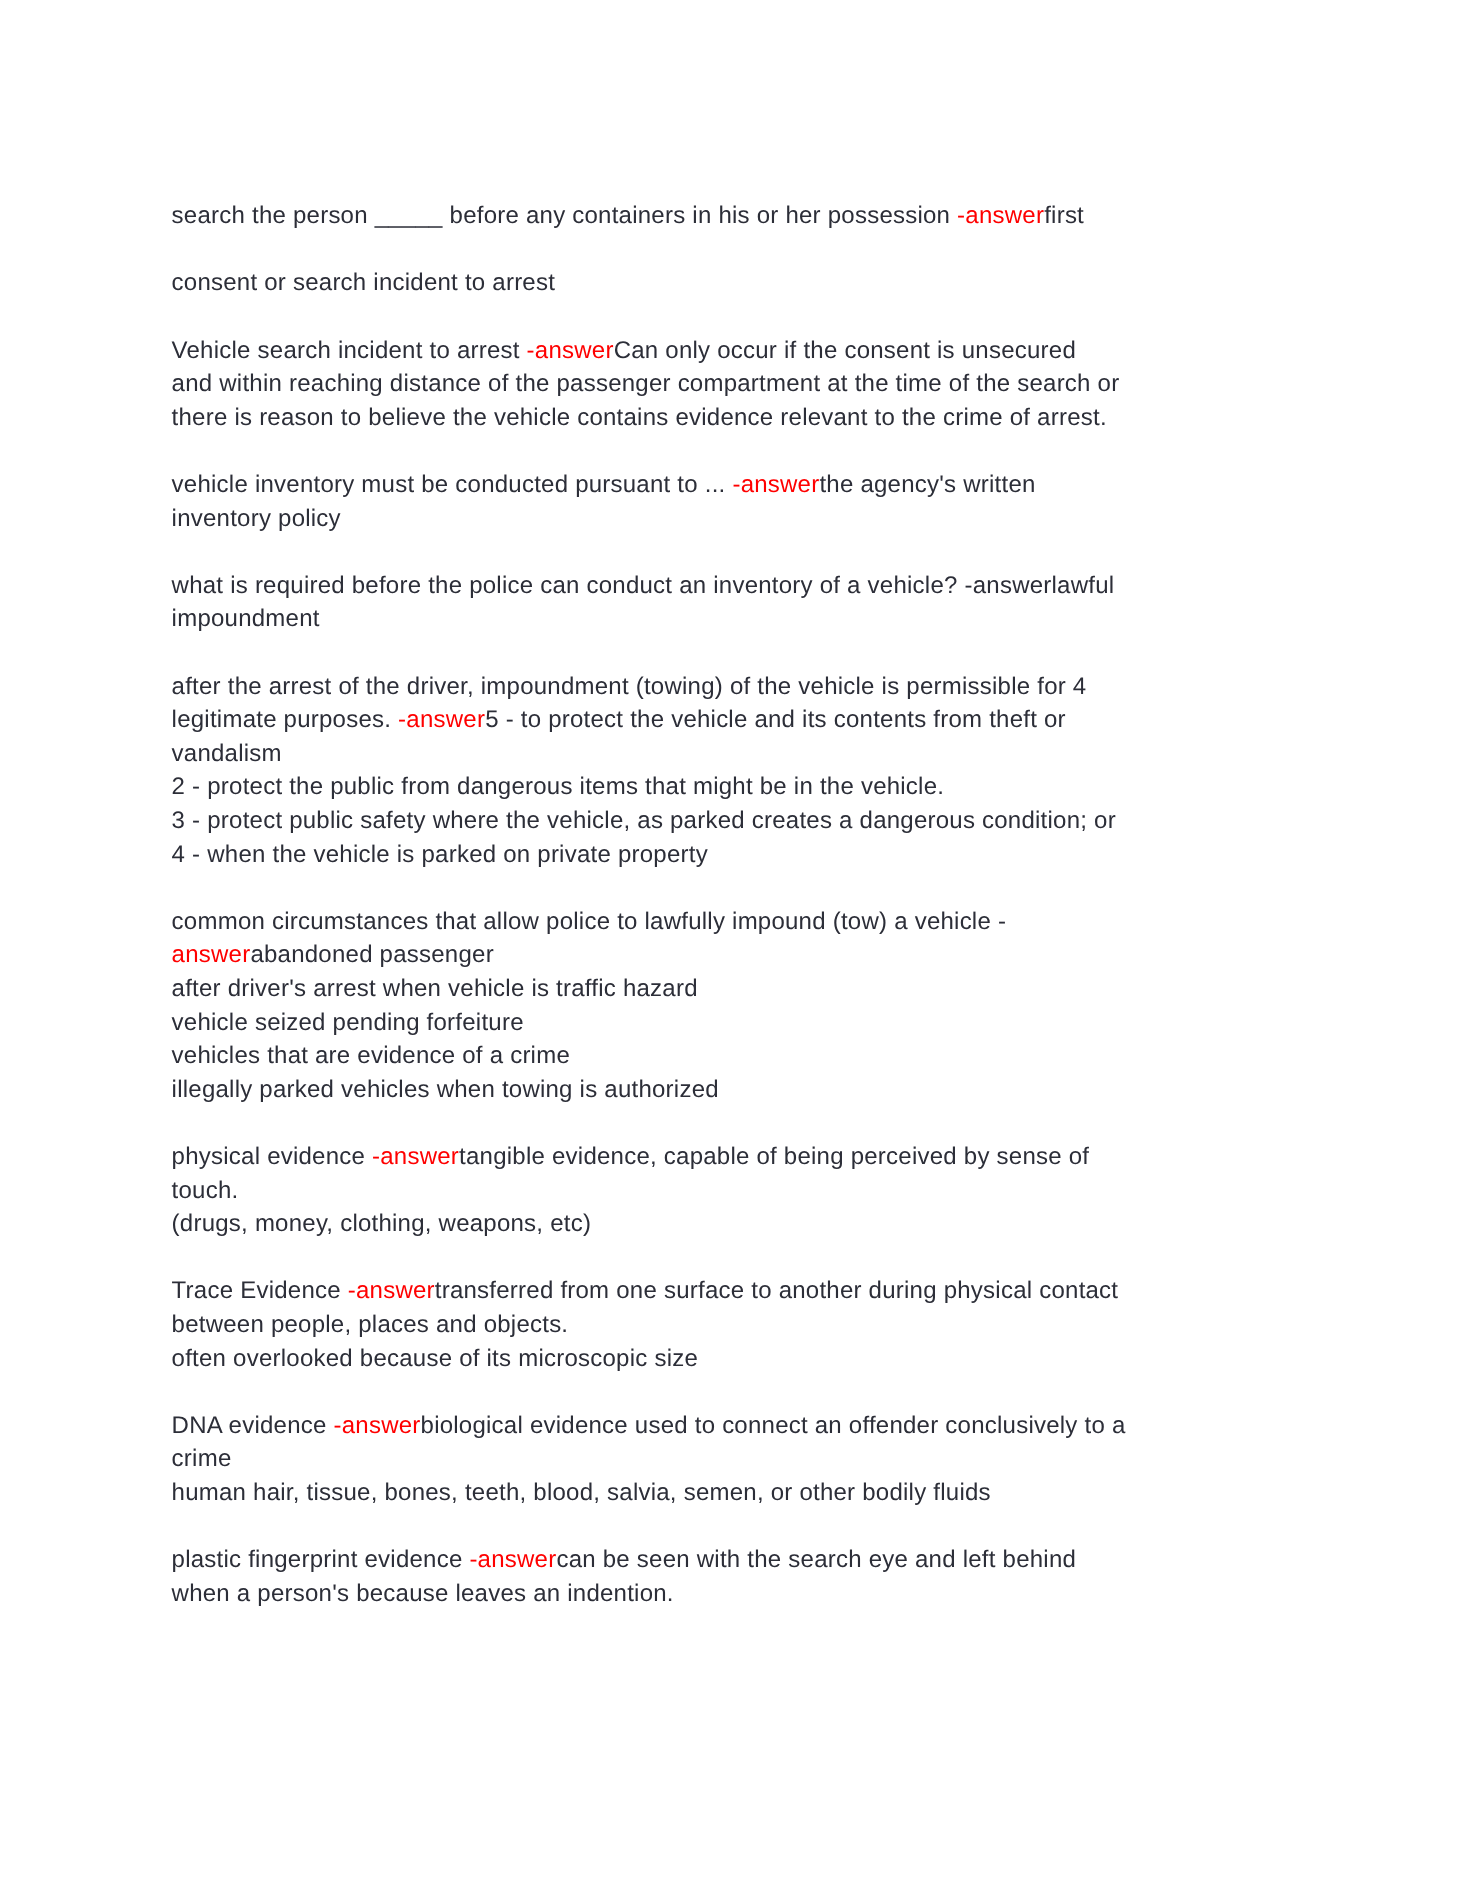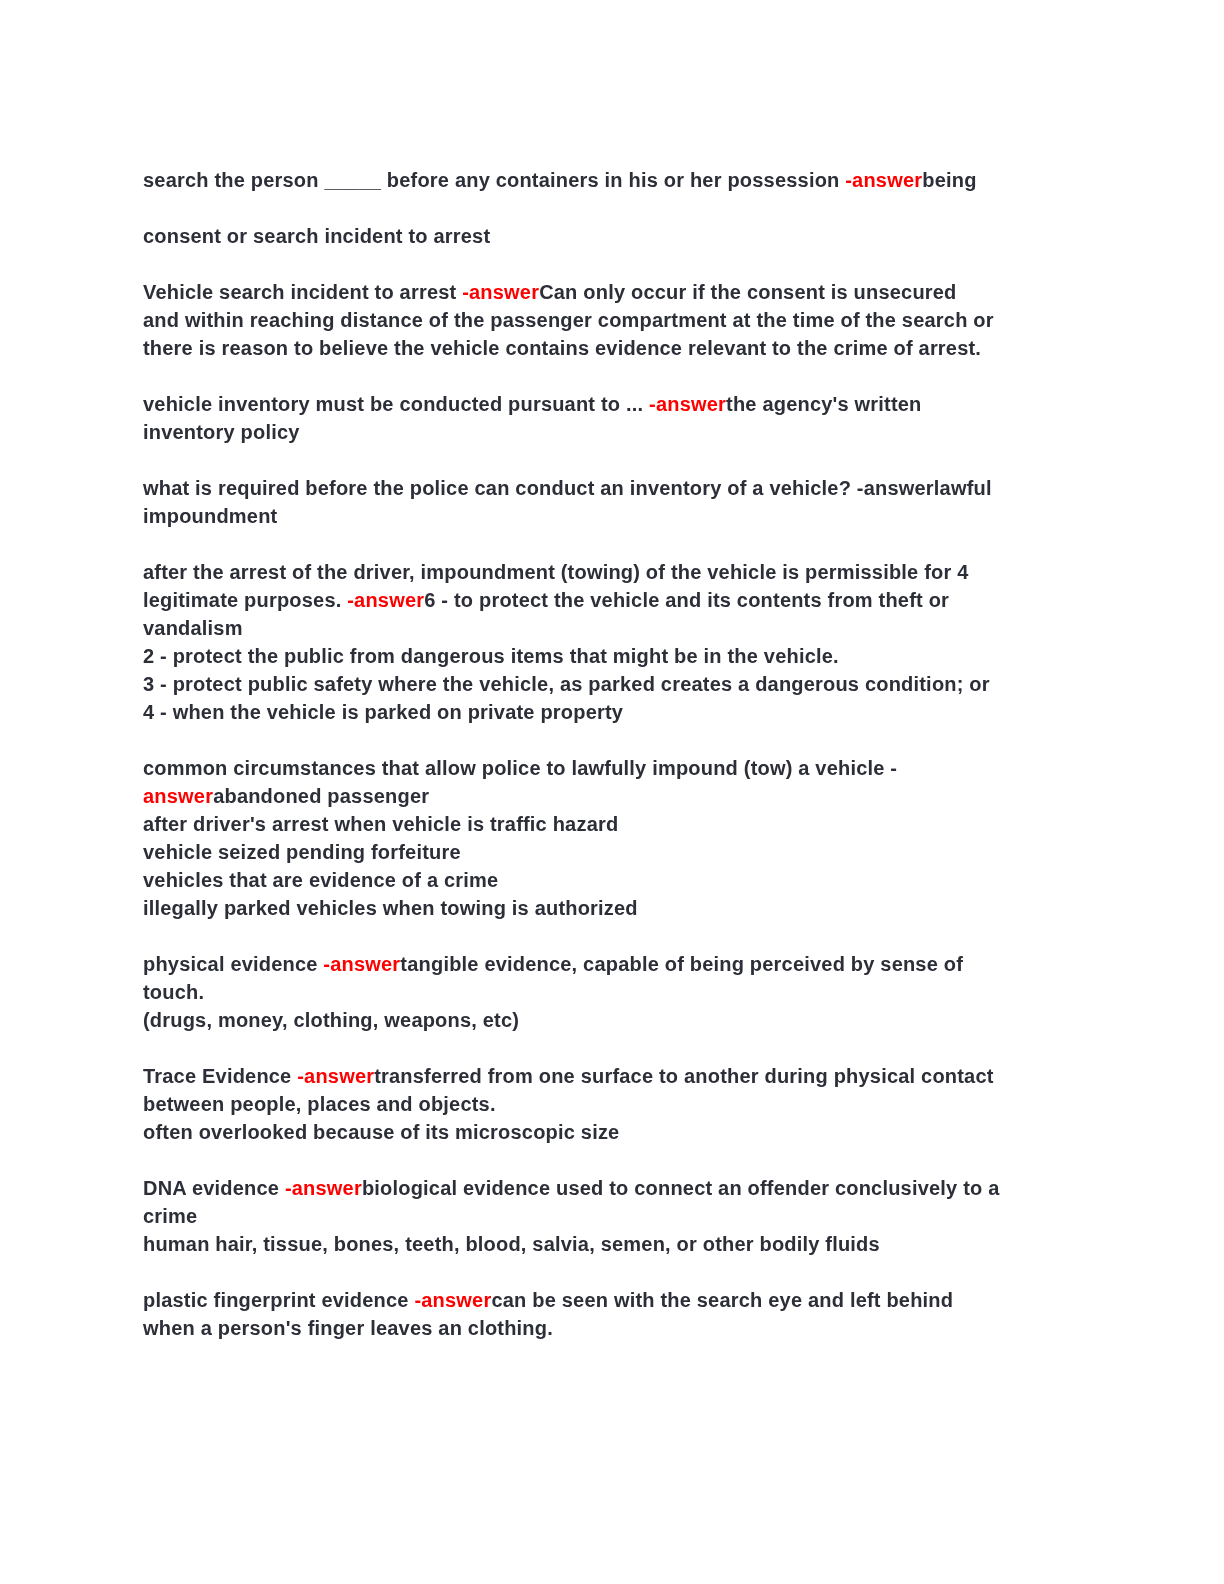--- a/index.html
+++ b/index.html
@@ -28,49 +28,49 @@
     font-size: 20px;
     line-height: 28px;
     letter-spacing: 0.2px;
   }
   .para {
     margin: 0 0 28px 0;
   }
   .line {
     white-space: pre;
   }
-  .run { color: inherit; font-weight: bold; }
+  .run { color: inherit; }
   .red { color: var(--answer-color); }
 </style>
 </head>
 <body>
 
 <div class="doc">
     <div class="para">
-      <div class="line"><span class="run">search the person _____ before any containers in his or her possession </span><span class="run red">-answer</span><span class="run">being</span></div>
+      <div class="line"><span class="run">search the person _____ before any containers in his or her possession </span><span class="run red">-answer</span><span class="run">first</span></div>
     </div>
     <div class="para">
       <div class="line"><span class="run">consent or search incident to arrest</span></div>
     </div>
     <div class="para">
       <div class="line"><span class="run">Vehicle search incident to arrest </span><span class="run red">-answer</span><span class="run">Can only occur if the consent is unsecured</span></div>
       <div class="line"><span class="run">and within reaching distance of the passenger compartment at the time of the search or</span></div>
       <div class="line"><span class="run">there is reason to believe the vehicle contains evidence relevant to the crime of arrest.</span></div>
     </div>
     <div class="para">
       <div class="line"><span class="run">vehicle inventory must be conducted pursuant to ... </span><span class="run red">-answer</span><span class="run">the agency's written</span></div>
       <div class="line"><span class="run">inventory policy</span></div>
     </div>
     <div class="para">
       <div class="line"><span class="run">what is required before the police can conduct an inventory of a vehicle? -answerlawful</span></div>
       <div class="line"><span class="run">impoundment</span></div>
     </div>
     <div class="para">
       <div class="line"><span class="run">after the arrest of the driver, impoundment (towing) of the vehicle is permissible for 4</span></div>
-      <div class="line"><span class="run">legitimate purposes. </span><span class="run red">-answer</span><span class="run">6 - to protect the vehicle and its contents from theft or</span></div>
+      <div class="line"><span class="run">legitimate purposes. </span><span class="run red">-answer</span><span class="run">5 - to protect the vehicle and its contents from theft or</span></div>
       <div class="line"><span class="run">vandalism</span></div>
       <div class="line"><span class="run">2 - protect the public from dangerous items that might be in the vehicle.</span></div>
       <div class="line"><span class="run">3 - protect public safety where the vehicle, as parked creates a dangerous condition; or</span></div>
       <div class="line"><span class="run">4 - when the vehicle is parked on private property</span></div>
     </div>
     <div class="para">
       <div class="line"><span class="run">common circumstances that allow police to lawfully impound (tow) a vehicle -</span></div>
       <div class="line"><span class="run red">answer</span><span class="run">abandoned passenger</span></div>
       <div class="line"><span class="run">after driver's arrest when vehicle is traffic hazard</span></div>
       <div class="line"><span class="run">vehicle seized pending forfeiture</span></div>
@@ -87,15 +87,15 @@
       <div class="line"><span class="run">between people, places and objects.</span></div>
       <div class="line"><span class="run">often overlooked because of its microscopic size</span></div>
     </div>
     <div class="para">
       <div class="line"><span class="run">DNA evidence </span><span class="run red">-answer</span><span class="run">biological evidence used to connect an offender conclusively to a</span></div>
       <div class="line"><span class="run">crime</span></div>
       <div class="line"><span class="run">human hair, tissue, bones, teeth, blood, salvia, semen, or other bodily fluids</span></div>
     </div>
     <div class="para">
       <div class="line"><span class="run">plastic fingerprint evidence </span><span class="run red">-answer</span><span class="run">can be seen with the search eye and left behind</span></div>
-      <div class="line"><span class="run">when a person's finger leaves an clothing.</span></div>
+      <div class="line"><span class="run">when a person's because leaves an indention.</span></div>
     </div>
   </div>
 
 </body></html>

